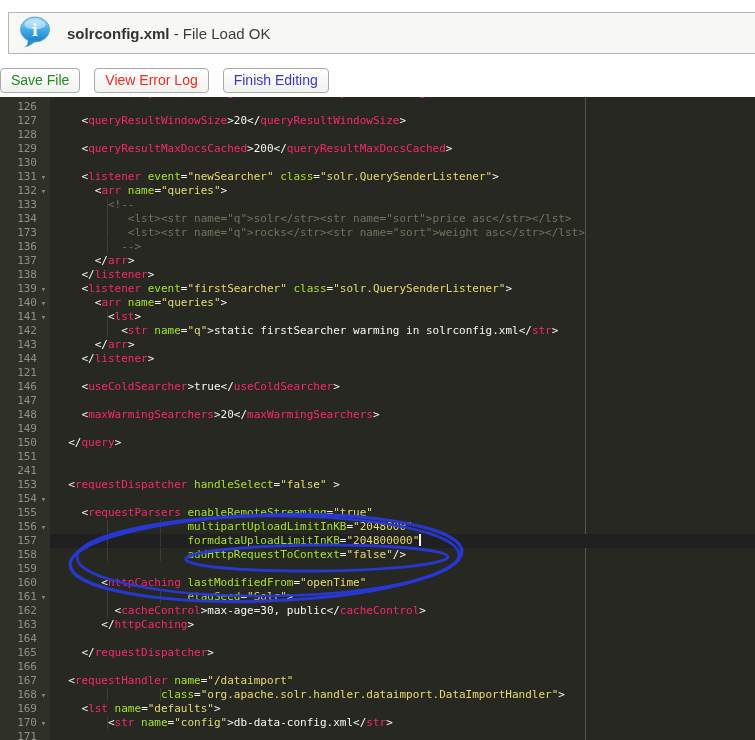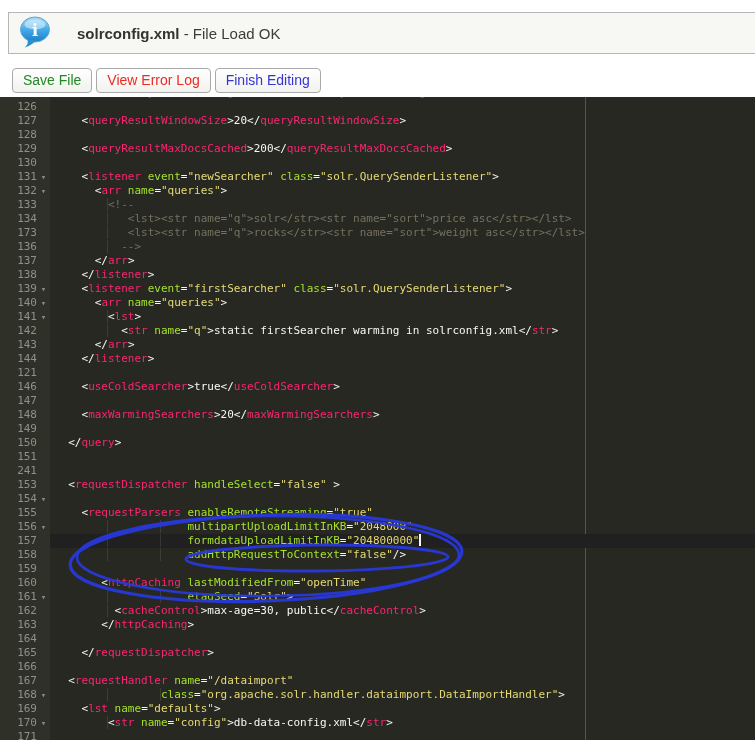--- a/index.html
+++ b/index.html
@@ -1,24 +1,24 @@
 <!DOCTYPE html>
 <html style="--bg: #272822; --gbg: #2F3129; --gfg: #8F908A; --al: #202020; --p: #F8F8F2; --x: #F8F8F2; --t: #F92672; --a: #A6E22E; --s: #E6DB74; --c: #75715E;"><head>
 <meta charset="utf-8">
 <style>
   html,body{margin:0;padding:0;width:755px;height:740px;overflow:hidden;background:#ffffff;
             font-family:"Liberation Sans",sans-serif;}
   
   .infobar{position:absolute;left:8px;right:-3px;top:12px;height:42px;background:#f7f7f4;
            border:1px solid #b6b6b6;display:flex;align-items:center;box-sizing:border-box;}
   .infobar .ic{margin-left:8px;flex:0 0 auto;display:block;}
-  .title{margin-left:24px;font-size:15px;color:#3c3c3a;white-space:pre;}
+  .title{margin-left:14px;font-size:15px;color:#3c3c3a;white-space:pre;}
   .title .fn{font-weight:bold;color:#333330;}
   
-  .toolbar{position:absolute;left:12px;top:68px;display:flex;gap:4px;}
+  .toolbar{position:absolute;left:0;top:68px;display:flex;gap:14px;}
   .tbtn{font-family:"Liberation Sans",sans-serif;font-size:14px;padding:3px 10px;height:25px;
         background:linear-gradient(#ffffff,#f1f1ee);border:1px solid #a9a9a9;border-radius:4px;
         cursor:pointer;line-height:17px;}
   
   .editor{position:absolute;left:0;right:0;top:97px;bottom:0;background:var(--bg,#272822);overflow:hidden;}
   .gutter-bg{position:absolute;left:0;top:0;bottom:0;width:50px;background:var(--gbg,#2F3129);}
   .scroll{position:absolute;left:0;right:0;top:-11px;}
   .gutter{position:absolute;left:0;top:0;width:50px;}
   .gcell{height:14px;display:flex;align-items:flex-end;font:11px/14px "DejaVu Sans Mono",monospace;}
   .gnum{flex:1;text-align:right;color:var(--gfg,#8F908A);}

